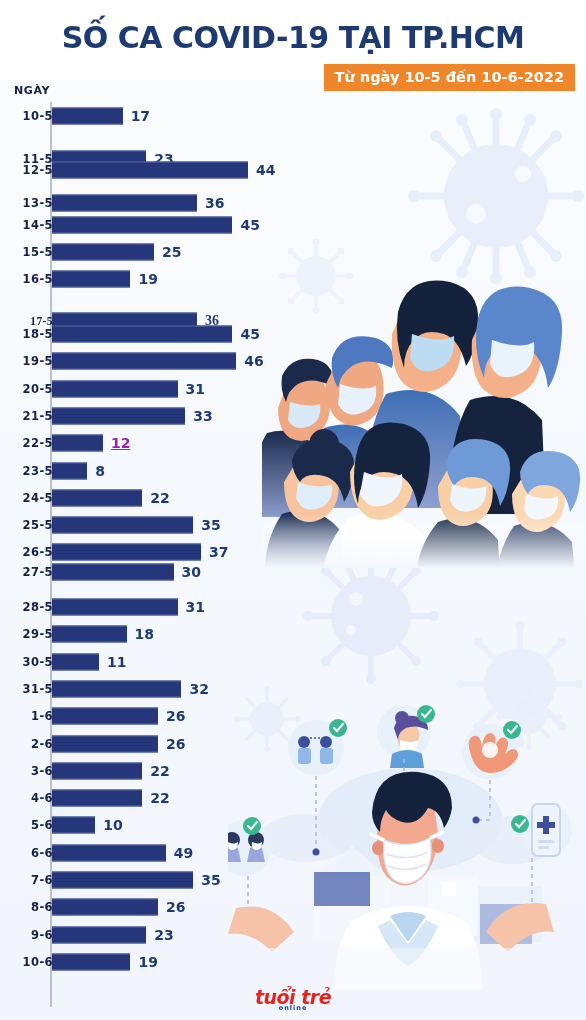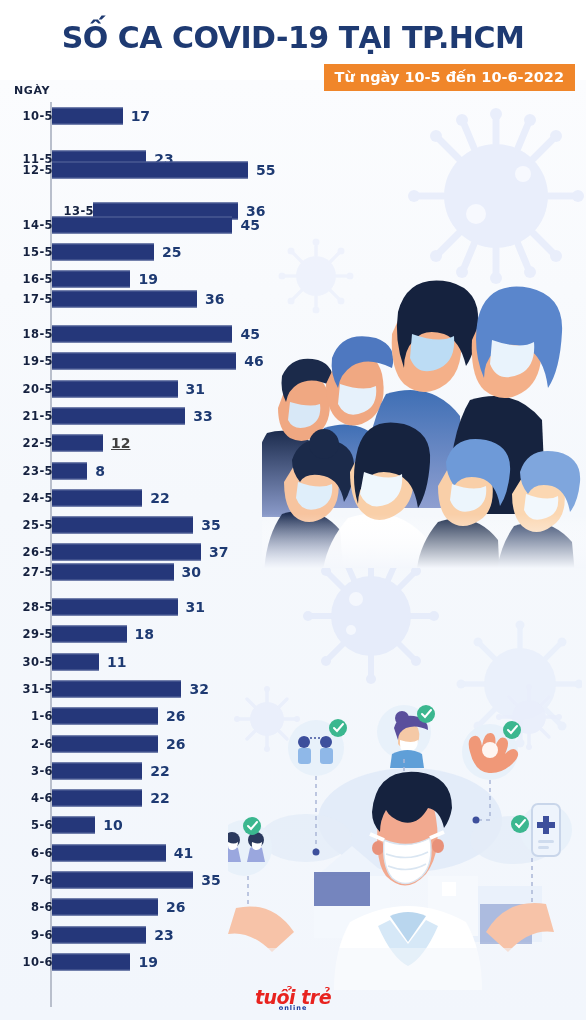--- a/index.html
+++ b/index.html
@@ -447,43 +447,43 @@
         <div class="bar-value" style="left: 130.64px; color: rgb(30, 58, 114);">17</div>
       </div>
       <div class="row" style="top: 61px;">
         <div class="row-label">11-5</div>
         <div class="bar" style="width: 94.16px; background: rgb(37, 55, 122);"></div>
         <div class="bar-value" style="left: 154.16px; color: rgb(30, 58, 114);">23</div>
       </div>
       <div class="row" style="top: 72.6px;">
         <div class="row-label">12-5</div>
         <div class="bar" style="width: 196.08px; background: rgb(37, 55, 122);"></div>
-        <div class="bar-value" style="left: 256.08px; color: rgb(30, 58, 114);">55</div>
-      </div>
-      <div class="row" style="top: 113px; margin-left: 41px;">
+        <div class="bar-value" style="left: 256.08px; color: rgb(30, 58, 114);">44</div>
+      </div>
+      <div class="row" style="top: 105px;">
         <div class="row-label">13-5</div>
         <div class="bar" style="width: 145.12px; background: rgb(37, 55, 122);"></div>
         <div class="bar-value" style="left: 205.12px; color: rgb(30, 58, 114);">36</div>
       </div>
       <div class="row" style="top: 127.2px;">
         <div class="row-label">14-5</div>
         <div class="bar" style="width: 180.4px; background: rgb(37, 55, 122);"></div>
         <div class="bar-value" style="left: 240.4px; color: rgb(30, 58, 114);">45</div>
       </div>
       <div class="row" style="top: 154.5px;">
         <div class="row-label">15-5</div>
         <div class="bar" style="width: 102px; background: rgb(37, 55, 122);"></div>
         <div class="bar-value" style="left: 162px; color: rgb(30, 58, 114);">25</div>
       </div>
       <div class="row" style="top: 181.8px;">
         <div class="row-label">16-5</div>
         <div class="bar" style="width: 78.48px; background: rgb(37, 55, 122);"></div>
         <div class="bar-value" style="left: 138.48px; color: rgb(30, 58, 114);">19</div>
       </div>
-      <div class="row" style="top: 201px;">
+      <div class="row" style="top: 223px; font-family: Liberation Serif, serif;">
         <div class="row-label">17-5</div>
         <div class="bar" style="width: 145.12px; background: rgb(37, 55, 122);"></div>
         <div class="bar-value" style="left: 205.12px; color: rgb(30, 58, 114);">36</div>
       </div>
       <div class="row" style="top: 236.4px;">
         <div class="row-label">18-5</div>
         <div class="bar" style="width: 180.4px; background: rgb(37, 55, 122);"></div>
         <div class="bar-value" style="left: 240.4px; color: rgb(30, 58, 114);">45</div>
       </div>
       <div class="row" style="top: 263.7px;">
@@ -497,21 +497,21 @@
         <div class="bar-value" style="left: 185.52px; color: rgb(30, 58, 114);">31</div>
       </div>
       <div class="row" style="top: 318.3px;">
         <div class="row-label">21-5</div>
         <div class="bar" style="width: 133.36px; background: rgb(37, 55, 122);"></div>
         <div class="bar-value" style="left: 193.36px; color: rgb(30, 58, 114);">33</div>
       </div>
       <div class="row" style="top: 345.6px; padding-left: 28px;">
         <div class="row-label">22-5</div>
         <div class="bar" style="width: 51.04px; background: rgb(37, 55, 122);"></div>
-        <div class="bar-value" style="left: 111.04px; color: #404040; text-decoration: underline;">12</div>
+        <div class="bar-value" style="left: 111.04px; color: #a21caf; text-decoration: underline;">12</div>
       </div>
       <div class="row" style="top: 372.9px;">
         <div class="row-label">23-5</div>
         <div class="bar" style="width: 35.36px; background: rgb(37, 55, 122);"></div>
         <div class="bar-value" style="left: 95.36px; color: rgb(30, 58, 114);">8</div>
       </div>
       <div class="row" style="top: 400.2px;">
         <div class="row-label">24-5</div>
         <div class="bar" style="width: 90.24px; background: rgb(37, 55, 122);"></div>
         <div class="bar-value" style="left: 150.24px; color: rgb(30, 58, 114);">22</div>
@@ -572,21 +572,21 @@
         <div class="bar-value" style="left: 150.24px; color: rgb(30, 58, 114);">22</div>
       </div>
       <div class="row" style="top: 727.8px;">
         <div class="row-label">5-6</div>
         <div class="bar" style="width: 43.2px; background: rgb(37, 55, 122);"></div>
         <div class="bar-value" style="left: 103.2px; color: rgb(30, 58, 114);">10</div>
       </div>
       <div class="row" style="top: 755.1px;">
         <div class="row-label">6-6</div>
         <div class="bar" style="width: 113.76px; background: rgb(37, 55, 122);"></div>
-        <div class="bar-value" style="left: 173.76px; color: rgb(30, 58, 114);">41</div>
+        <div class="bar-value" style="left: 173.76px; color: rgb(30, 58, 114);">49</div>
       </div>
       <div class="row" style="top: 782.4px;">
         <div class="row-label">7-6</div>
         <div class="bar" style="width: 141.2px; background: rgb(37, 55, 122);"></div>
         <div class="bar-value" style="left: 201.2px; color: rgb(30, 58, 114);">35</div>
       </div>
       <div class="row" style="top: 809.7px;">
         <div class="row-label">8-6</div>
         <div class="bar" style="width: 105.92px; background: rgb(37, 55, 122);"></div>
         <div class="bar-value" style="left: 165.92px; color: rgb(30, 58, 114);">26</div>

